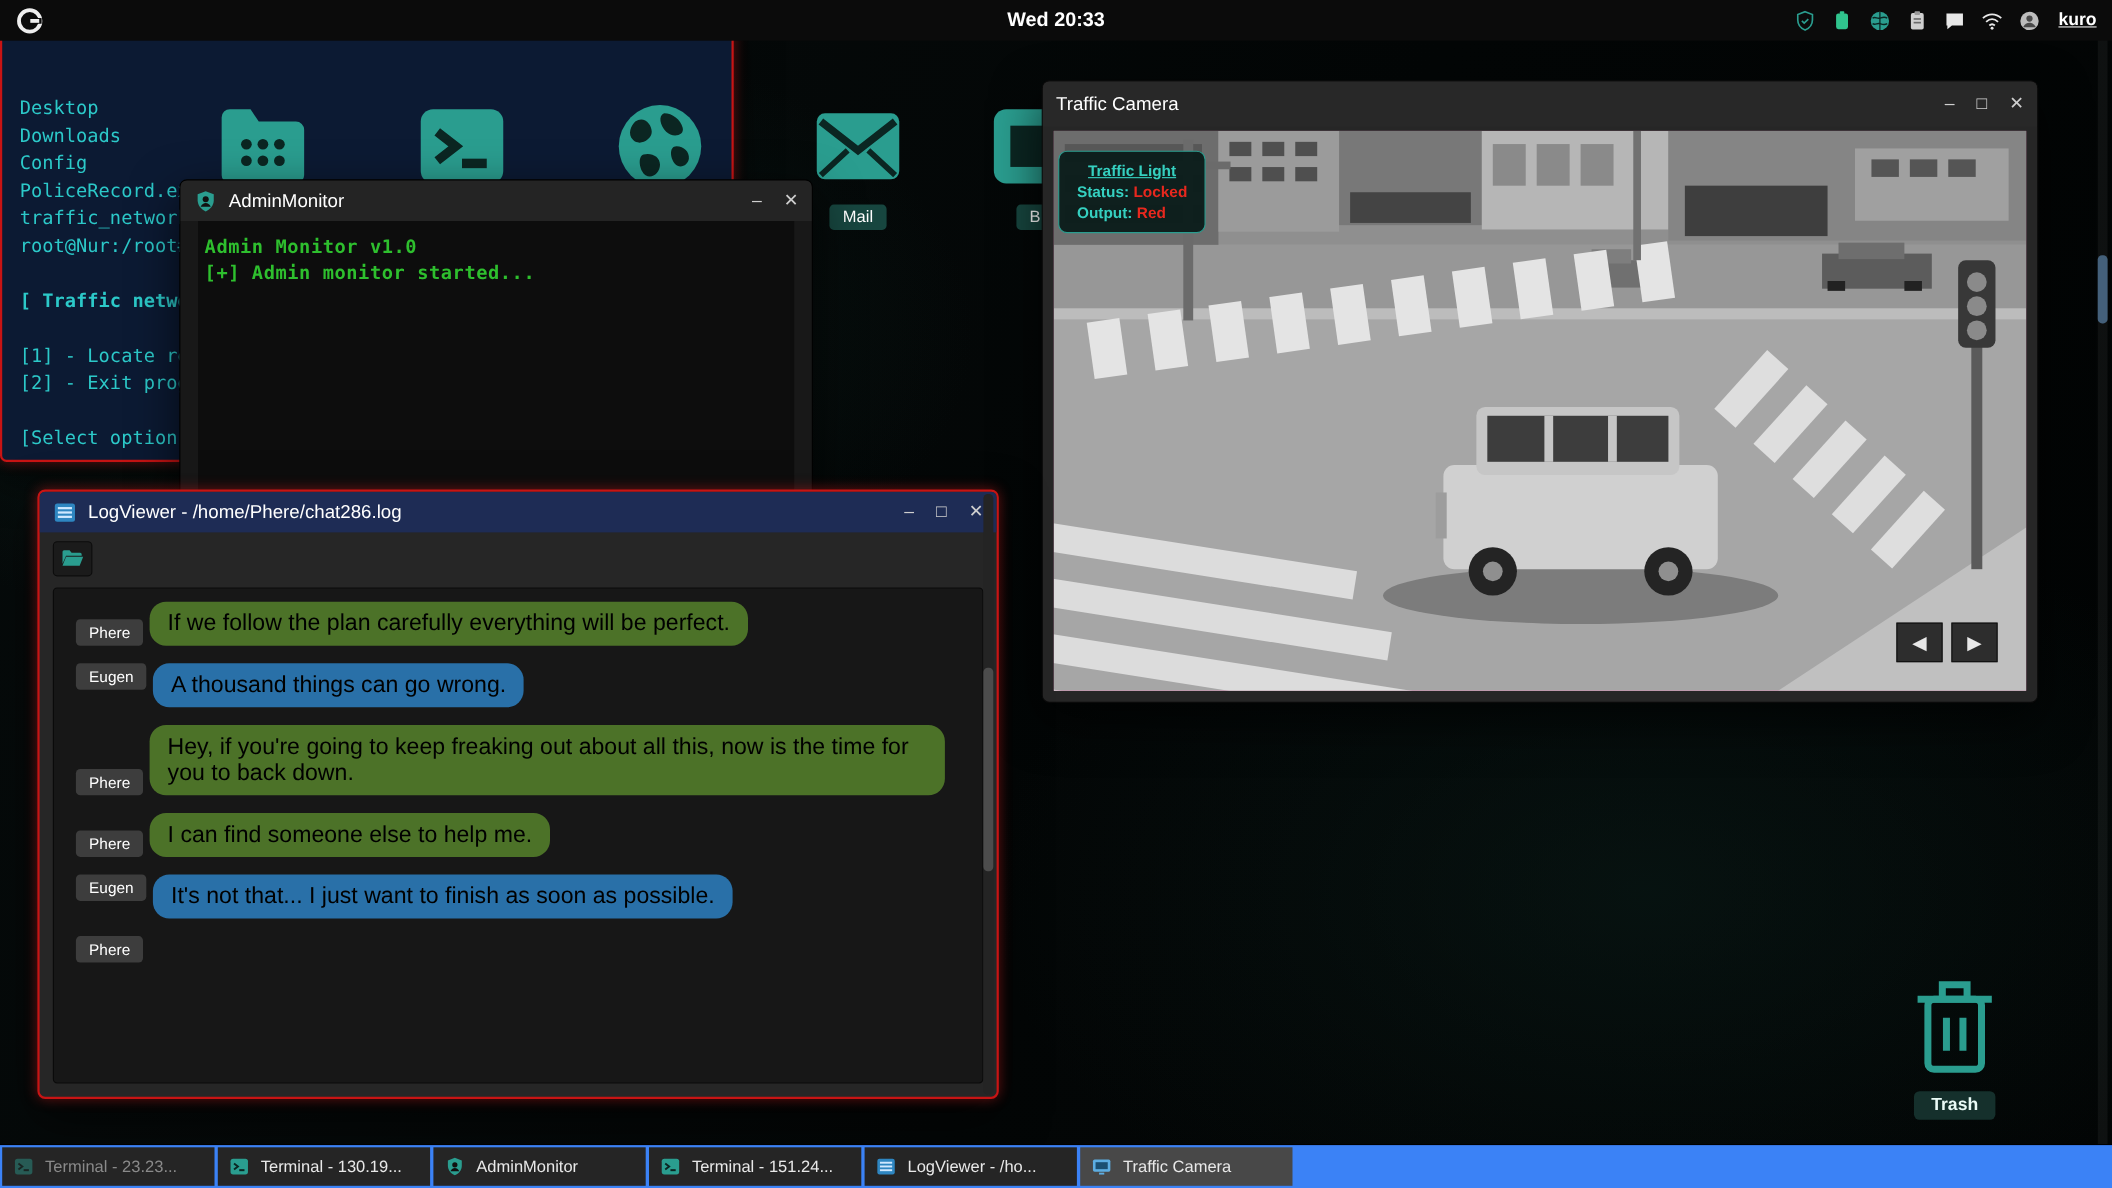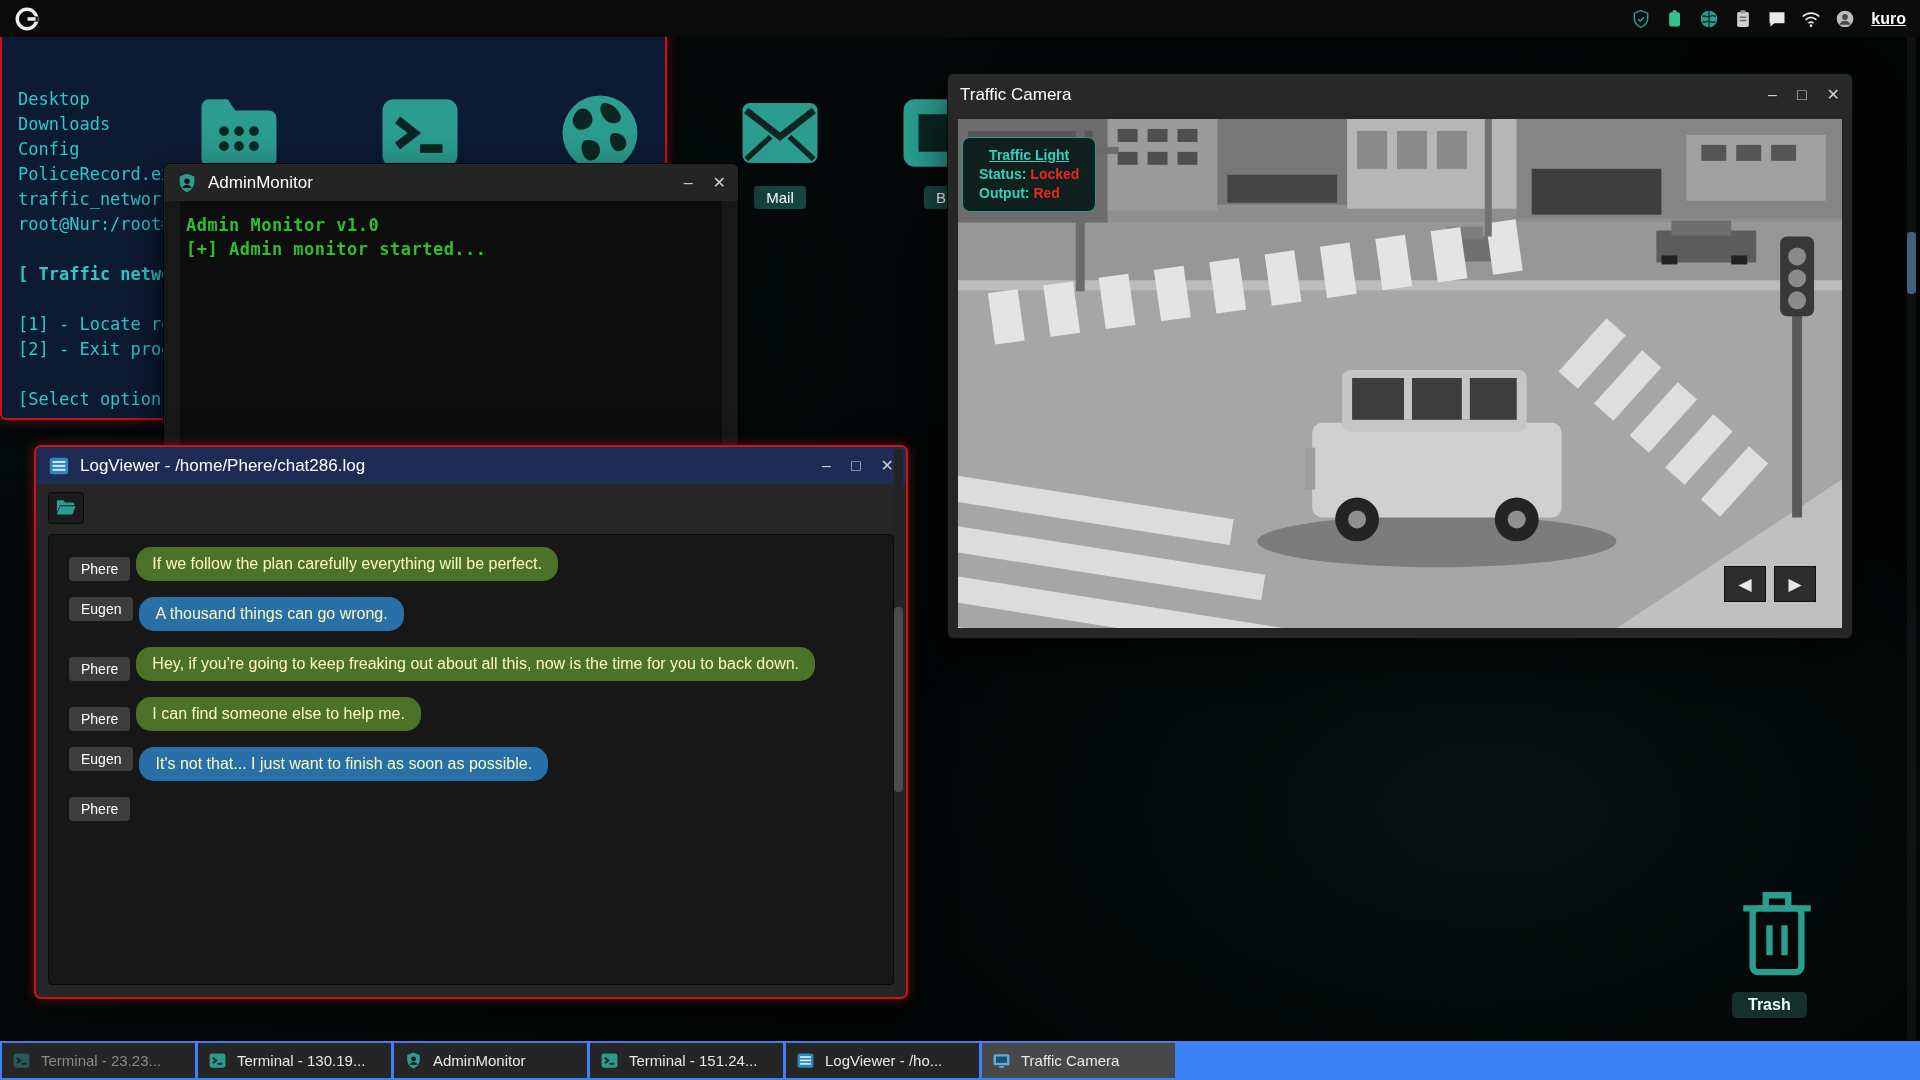--- a/index.html
+++ b/index.html
@@ -25,21 +25,21 @@
   .tray .user-name { font-size:16px; font-weight:bold; color:#fff; margin-left:2px; }
 
   
   .dicon { position:absolute; width:90px; text-align:center; z-index:1; cursor:pointer; }
   .dicon .glyph { width:62px; height:56px; margin:0 auto; }
   .dicon .dlabel { display:inline-block; margin-top:8px; font-size:15px; color:#fff;
                    background:#17463f; border-radius:4px; padding:3px 12px; }
   .dicon .dlabel:empty { display:none; }
 
   
-  .trash { position:absolute; left:1732px; top:884px; width:90px; text-align:left; z-index:1; cursor:pointer; }
+  .trash { position:absolute; left:1732px; top:884px; width:90px; text-align:center; z-index:1; cursor:pointer; }
   .trash .glyph { width:58px; height:62px; margin:0 auto; }
   .trash .dlabel { display:inline-block; margin-top:10px; font-size:16px; font-weight:bold; color:#eafaf6;
                    background:#15302c; border-radius:5px; padding:4px 16px; }
 
   
   .window { position:absolute; border-radius:7px; box-shadow:0 16px 44px rgba(0,0,0,.65); overflow:hidden; }
   .titlebar { display:flex; align-items:center; gap:10px; padding:0 12px; }
   .titlebar .wtitle { font-size:17px; color:#fff; }
   .controls { margin-left:auto; display:flex; gap:20px; align-items:center; }
   .ctl { color:#cfcfcf; font-size:16px; cursor:pointer; line-height:1; }
@@ -66,21 +66,21 @@
   .openbtn { width:36px; height:32px; background:#1b1b1b; border:1px solid #0c0c0c; border-radius:4px;
              display:flex; align-items:center; justify-content:center; cursor:pointer; }
   .openbtn svg { width:22px; height:22px; }
   .chat-area { position:absolute; left:12px; right:12px; top:87px; bottom:12px; background:#171717;
                border:1px solid #0a0a0a; border-radius:4px; overflow:hidden;
                display:flex; flex-direction:column; gap:16px; padding:12px 20px; }
   .msg-group { display:flex; flex-direction:row; gap:6px; padding-right:14px; }
   .msg-group.right { align-items:flex-end; }
   .msg-group.left  { align-items:flex-start; }
   .sender-tag { background:#3d3d3d; color:#fff; font-size:14px; padding:4px 12px; border-radius:4px; }
-  .bubble { color:#fef9c3; font-size:16px; padding:8px 16px; border-radius:15px; max-width:92%; }
+  .bubble { color:#000000; font-size:21px; padding:8px 16px; border-radius:15px; max-width:92%; }
   .bubble:empty { display:none; }
   .bubble.green { background:#4c7228; }
   .bubble.blue  { background:#2970a8; }
   .chat-scroll { position:absolute; right:3px; top:2px; bottom:2px; width:9px; background:#242424; border-radius:4px; }
   .chat-scroll .thumb { position:absolute; left:0; width:9px; top:158px; height:185px; background:#4c4c4c; border-radius:4px; }
 
   
   .cam-win { left:947px; top:73px; width:906px; height:566px; background:#262626; border:1px solid #0a0a0a; z-index:4; }
   .cam-win .titlebar { height:41px; background:#282828; }
   .cam-scene { position:absolute; left:10px; right:10px; top:45px; bottom:10px; background:#f9a8d4; overflow:hidden; }
@@ -120,20 +120,21 @@
 <body>
 
 <div class="topbar">
   <span class="logo">
     <svg viewBox="0 0 24 24">
         <circle cx="12" cy="12" r="9" stroke="#eeeeee" stroke-width="3.2" fill="none"></circle>
         <rect x="11" y="9.6" width="11" height="4.8" fill="#0b0b0b"></rect>
         <rect x="12.5" y="10.4" width="7.5" height="3.2" fill="#eeeeee"></rect>
       </svg>
   </span>
+  <span class="clock">Wed 20:33</span>
   <div class="tray">
     <span class="ticon">
       <svg viewBox="0 0 24 24">
           <path d="M12 2l8 3v6c0 5-3.4 9-8 11-4.6-2-8-6-8-11V5z" stroke="#2a9d8f" stroke-width="1.8" fill="none"></path>
           <path d="M8.5 12l2.5 2.5 4.5-4.5" stroke="#2a9d8f" stroke-width="1.8" fill="none"></path>
         </svg>
     </span>
     <span class="ticon">
       <svg viewBox="0 0 24 24">
           <rect x="5" y="4" width="13" height="17" rx="2.5" fill="#30c48d"></rect>

